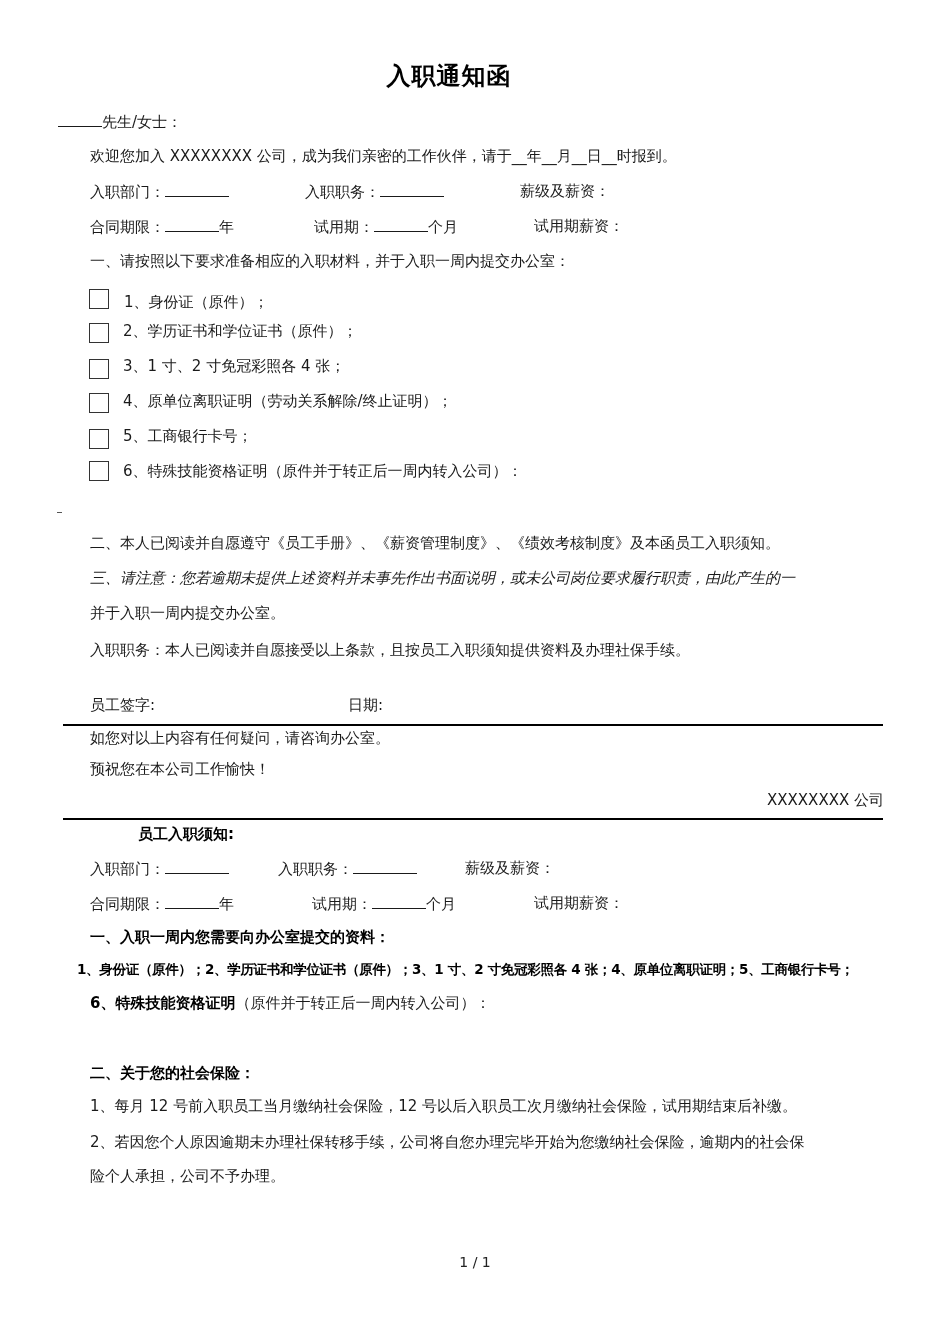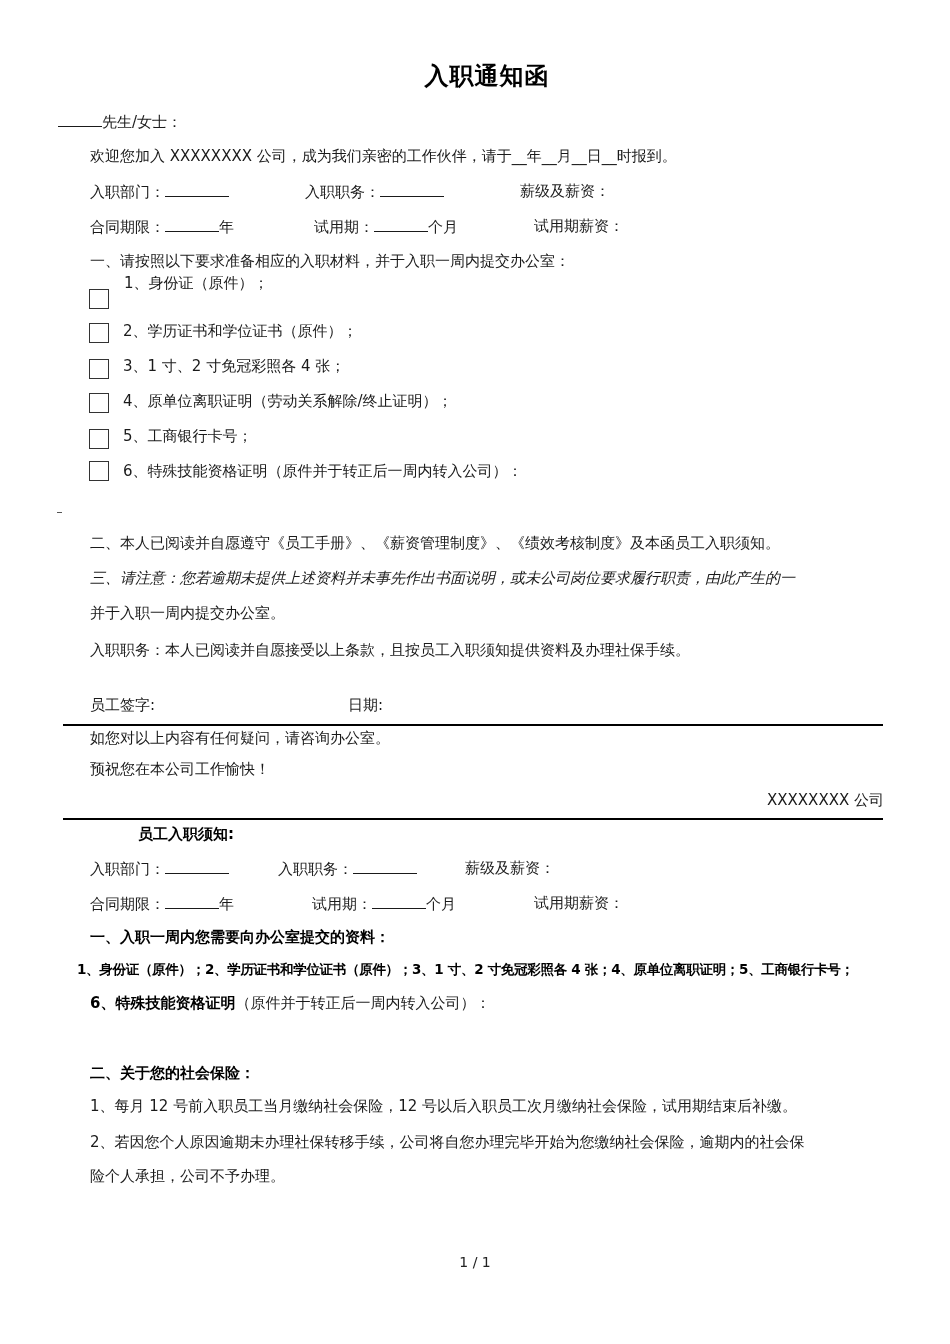--- a/index.html
+++ b/index.html
@@ -4,21 +4,21 @@
   <style>
     html, body { margin: 0; padding: 0; background: #ffffff; }
     body {
       width: 950px; height: 1344px; position: relative; overflow: hidden;
       font-family: "DejaVu Sans", "Liberation Sans", sans-serif;
       color: #1a1a1a; font-size: 15px;
     }
     .abs { position: absolute; white-space: nowrap; line-height: 1; }
     .title {
       left: 0; width: 898px; top: 64px; text-align: center;
-      font-size: 24px; font-weight: bold; letter-spacing: 1px; color: #000; padding-left: 38px;
+      font-size: 24px; font-weight: bold; letter-spacing: 1px; color: #000;
     }
     .blank { display: inline-block; border-bottom: 1px solid #1a1a1a; height: 12px; vertical-align: baseline; }
     .b { font-weight: bold; color: #000; }
     .cb {
       position: absolute; left: 89px; width: 18px; height: 18px;
       border: 1.5px solid #333; background: #fff;
     }
     .hr { position: absolute; left: 63px; width: 820px; height: 2px; background: #000; }
     .dash { position: absolute; left: 57px; top: 512px; width: 5px; height: 1px; background: #555; }
     .small-bold { font-size: 13.5px; }
@@ -47,21 +47,21 @@
   <span>合同期限：</span><span class="blank" style="width:54px;"></span><span>年</span>
 </div>
 <div class="abs" style="left:314px; top:219px;">
   <span>试用期：</span><span class="blank" style="width:54px;"></span><span>个月</span>
 </div>
 <div class="abs" style="left:534px; top:219px;">试用期薪资：</div>
 
 <div class="abs" style="left:90px; top:254px;">一、请按照以下要求准备相应的入职材料，并于入职一周内提交办公室：</div>
 
 <div class="cb" style="top:289px;"></div>
-<div class="abs" style="left:124px; top:276px;">1、身份证（原件）；</div>
+<div class="abs" style="left:124px; top:295px;">1、身份证（原件）；</div>
 
 <div class="cb" style="top:323px;"></div>
 <div class="abs" style="left:123px; top:324px;">2、学历证书和学位证书（原件）；</div>
 
 <div class="cb" style="top:359px;"></div>
 <div class="abs" style="left:123px; top:359px;">3、1 寸、2 寸免冠彩照各 4 张；</div>
 
 <div class="cb" style="top:393px;"></div>
 <div class="abs" style="left:123px; top:394px;">4、原单位离职证明（劳动关系解除/终止证明）；</div>
 

